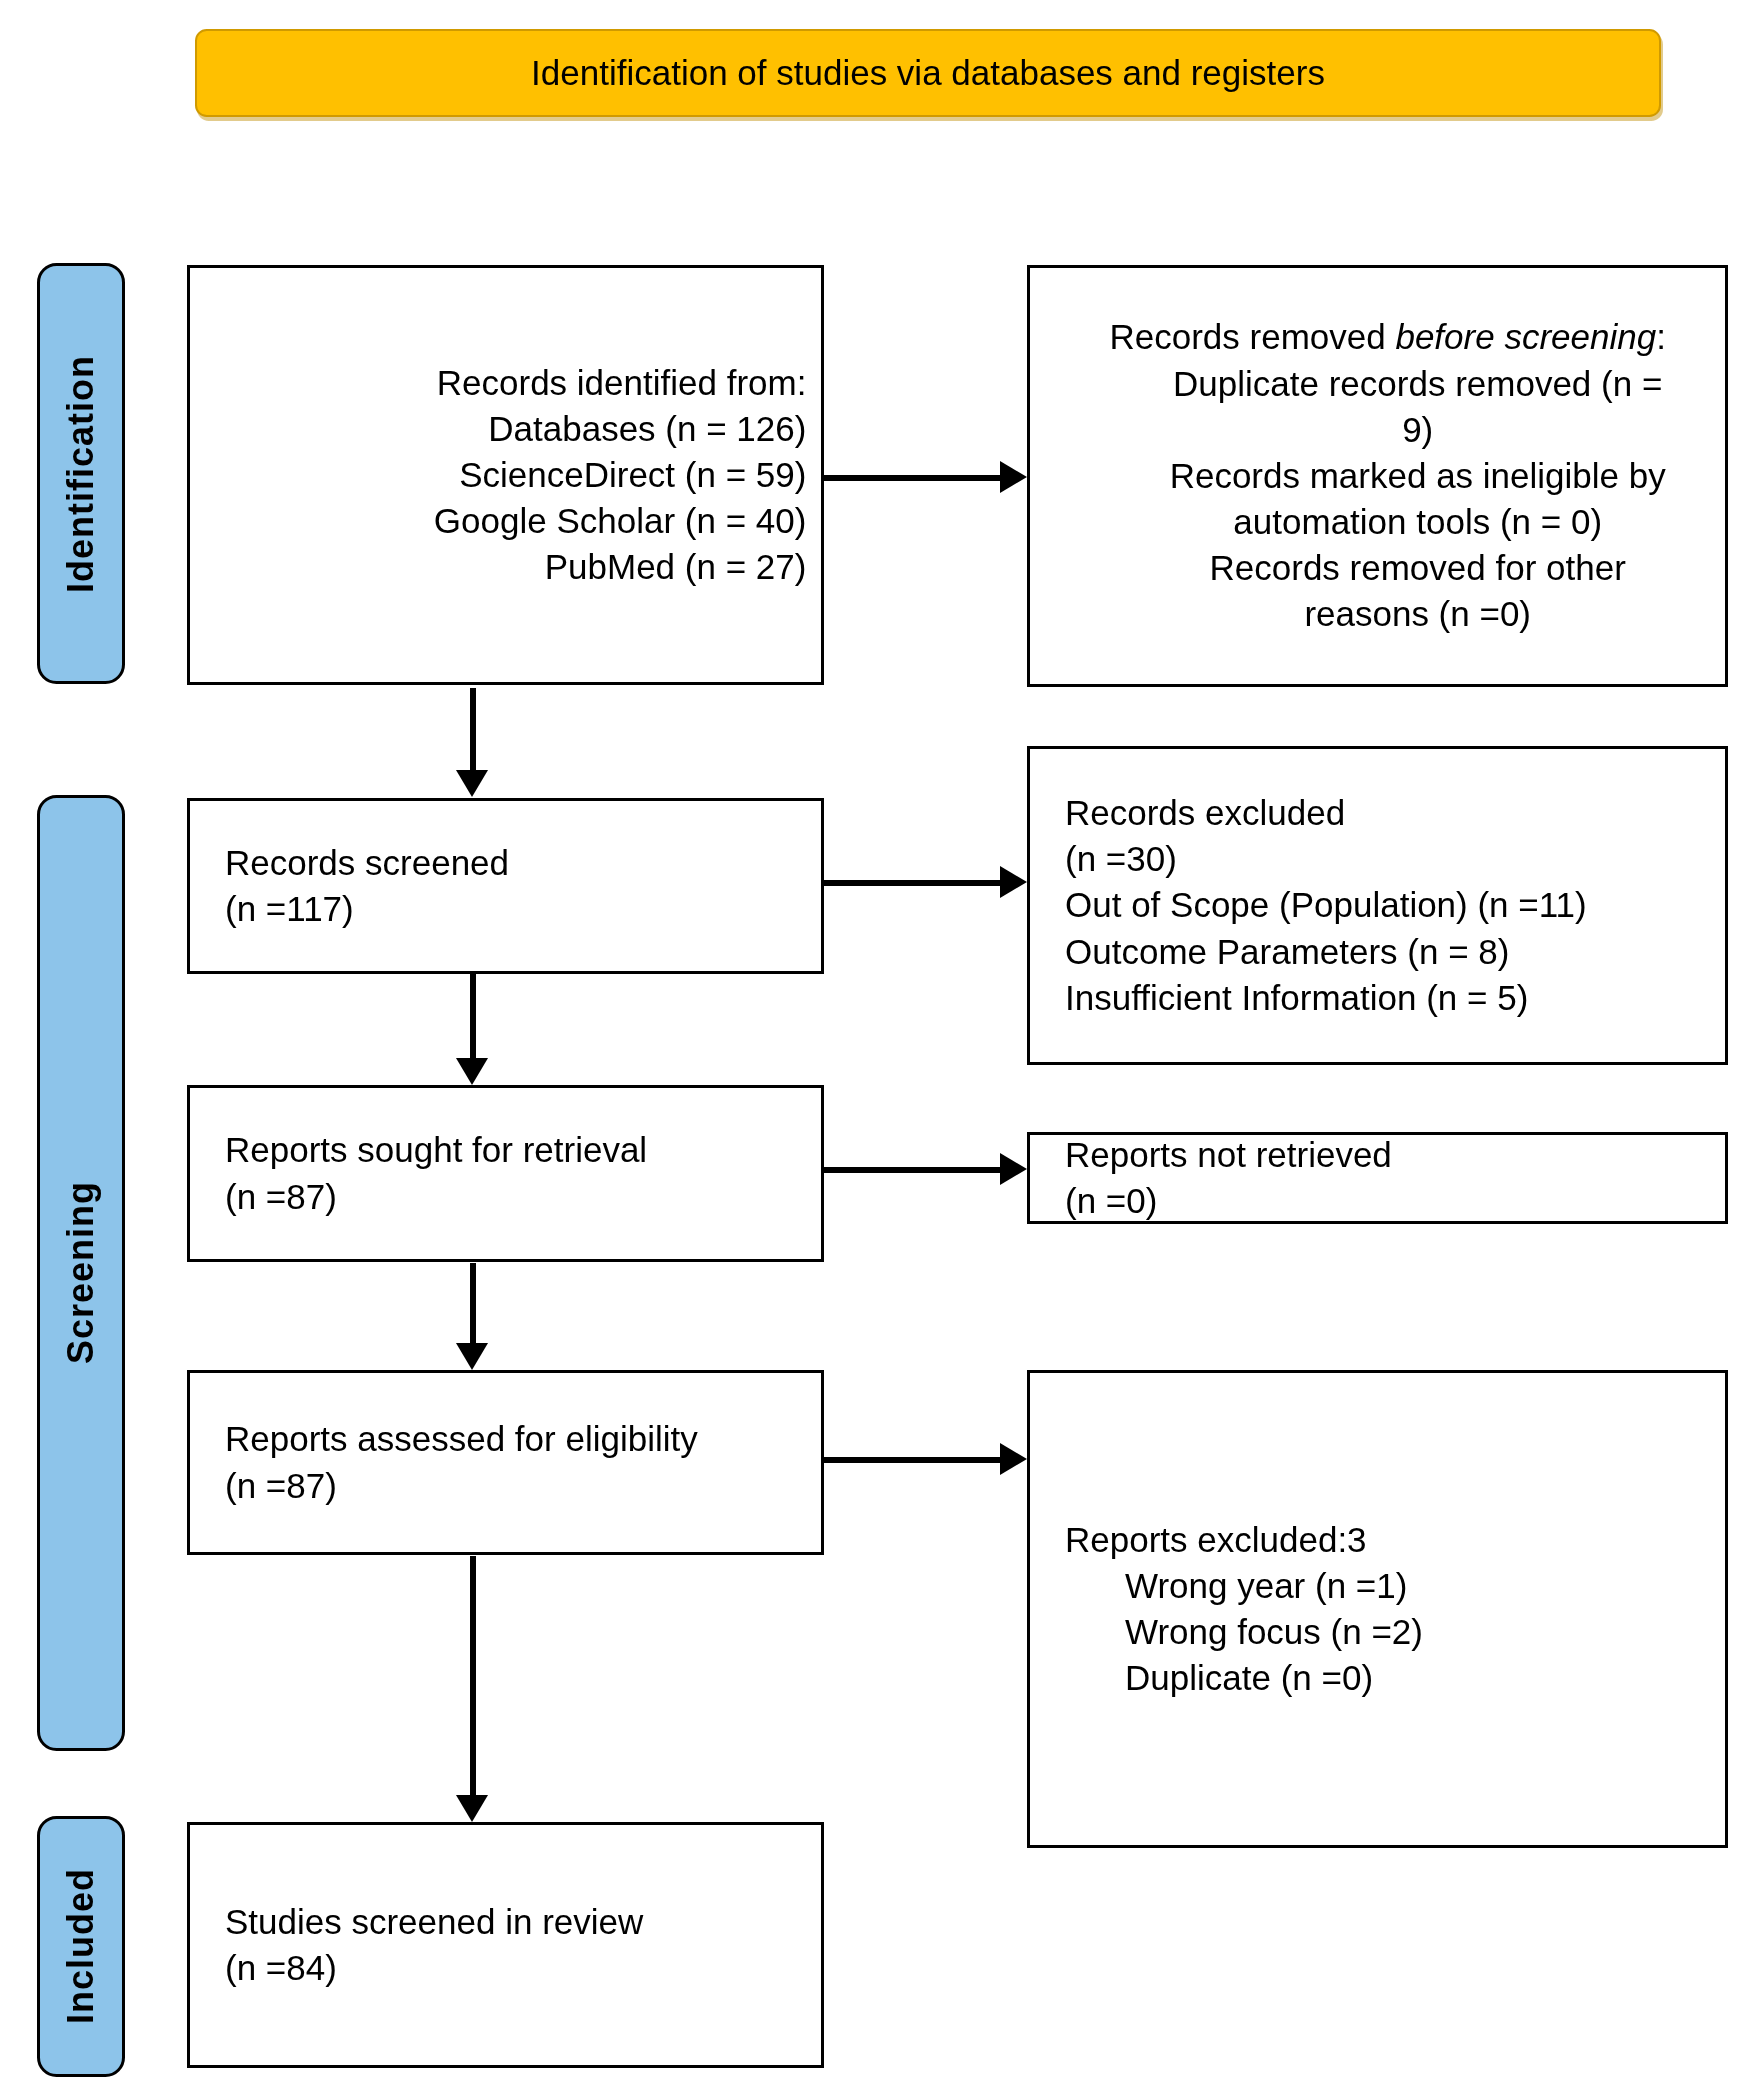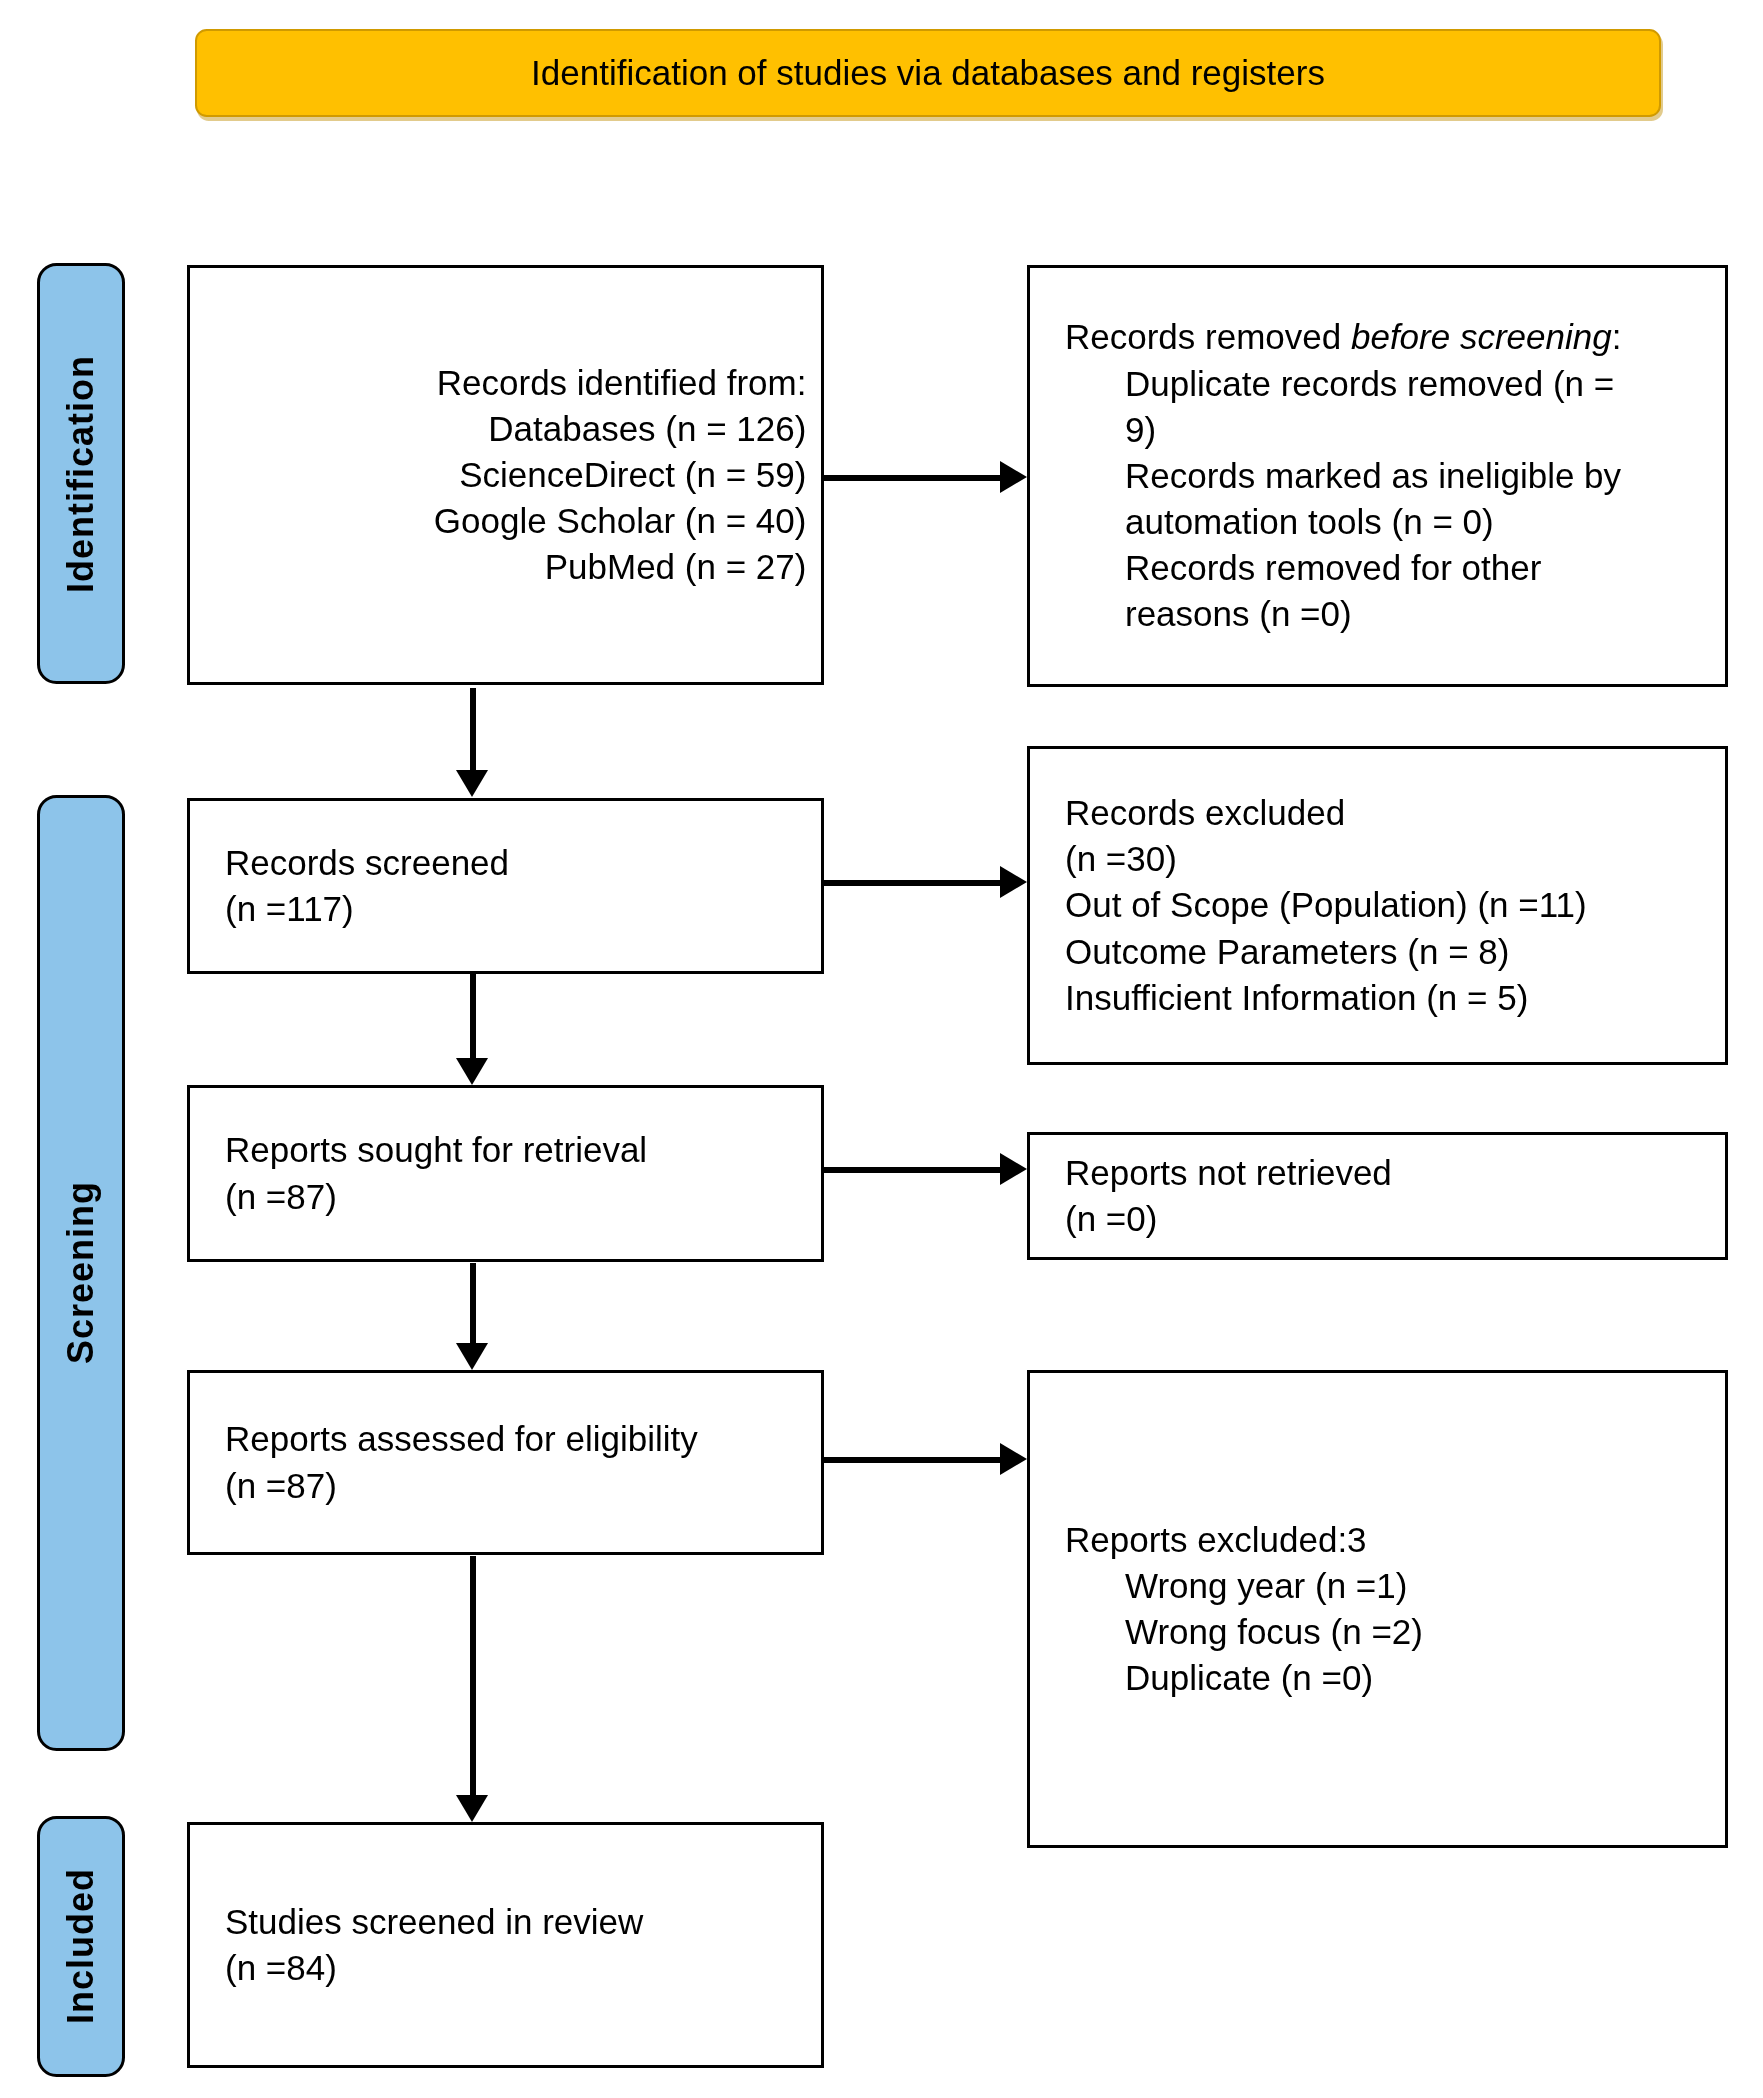--- a/index.html
+++ b/index.html
@@ -55,25 +55,25 @@
     background:#fff;
     border:3.9px solid var(--box-border);
     display:flex;flex-direction:column;justify-content:center;
     font-size:35px;line-height:1.32;
     padding:15.6px 14.6px 15.6px 35px;
   }
   .fbox .line{white-space:pre-wrap;}
   .fbox .indent{padding-left:60px;}
 
   .box-identified{left:187px;top:265px;width:637px;height:420px;align-items:flex-end;}
-  .box-removed{left:1027px;top:265px;width:701px;height:422px;}
+  .box-removed{left:1027px;top:265px;width:701px;height:422px;text-align:center;}
   .box-screened{left:187px;top:798px;width:637px;height:176px;}
   .box-records-excluded{left:1027px;top:746px;width:701px;height:319px;}
   .box-sought{left:187px;top:1085px;width:637px;height:177px;}
-  .box-not-retrieved{left:1027px;top:1132px;width:701px;height:128px;}
+  .box-not-retrieved{left:1027px;top:1132px;width:701px;height:92px;}
   .box-assessed{left:187px;top:1370px;width:637px;height:185px;}
   .box-reports-excluded{left:1027px;top:1370px;width:701px;height:478px;}
   .box-included{left:187px;top:1822px;width:637px;height:246px;}
 
   
   .arrow-h{position:absolute;height:5.9px;background:var(--arrow);}
   .arrow-h::after{
     content:"";position:absolute;right:-27px;top:-13.7px;
     border-top:16.6px solid transparent;border-bottom:16.6px solid transparent;
     border-left:27px solid var(--arrow);

